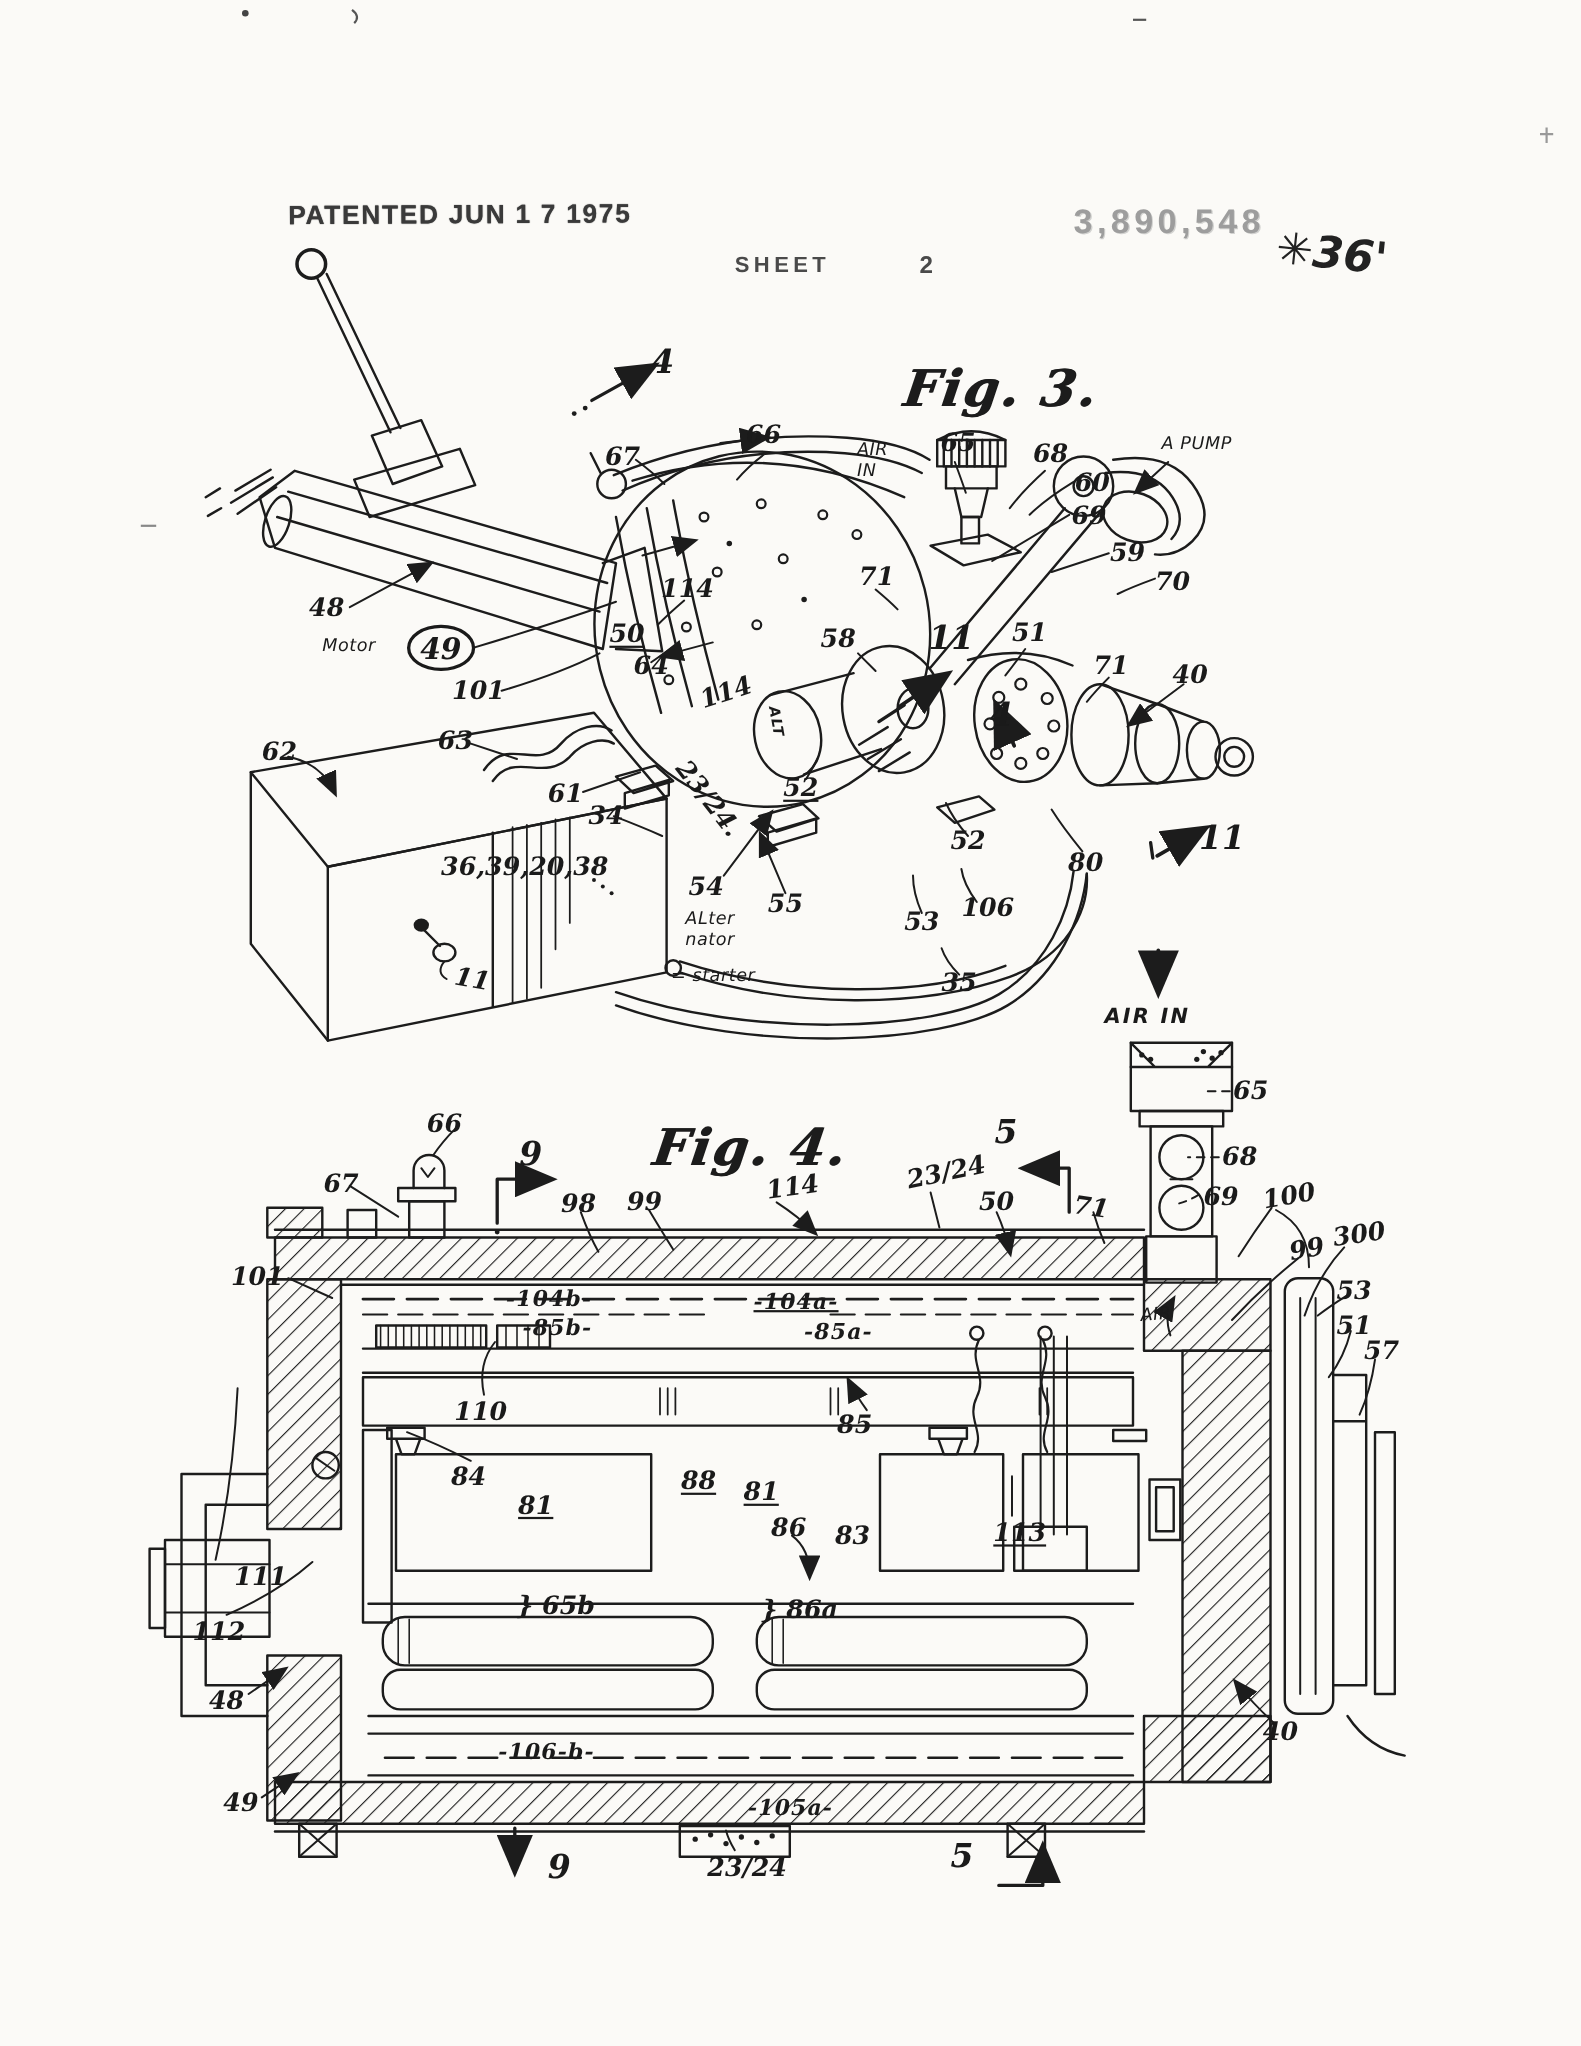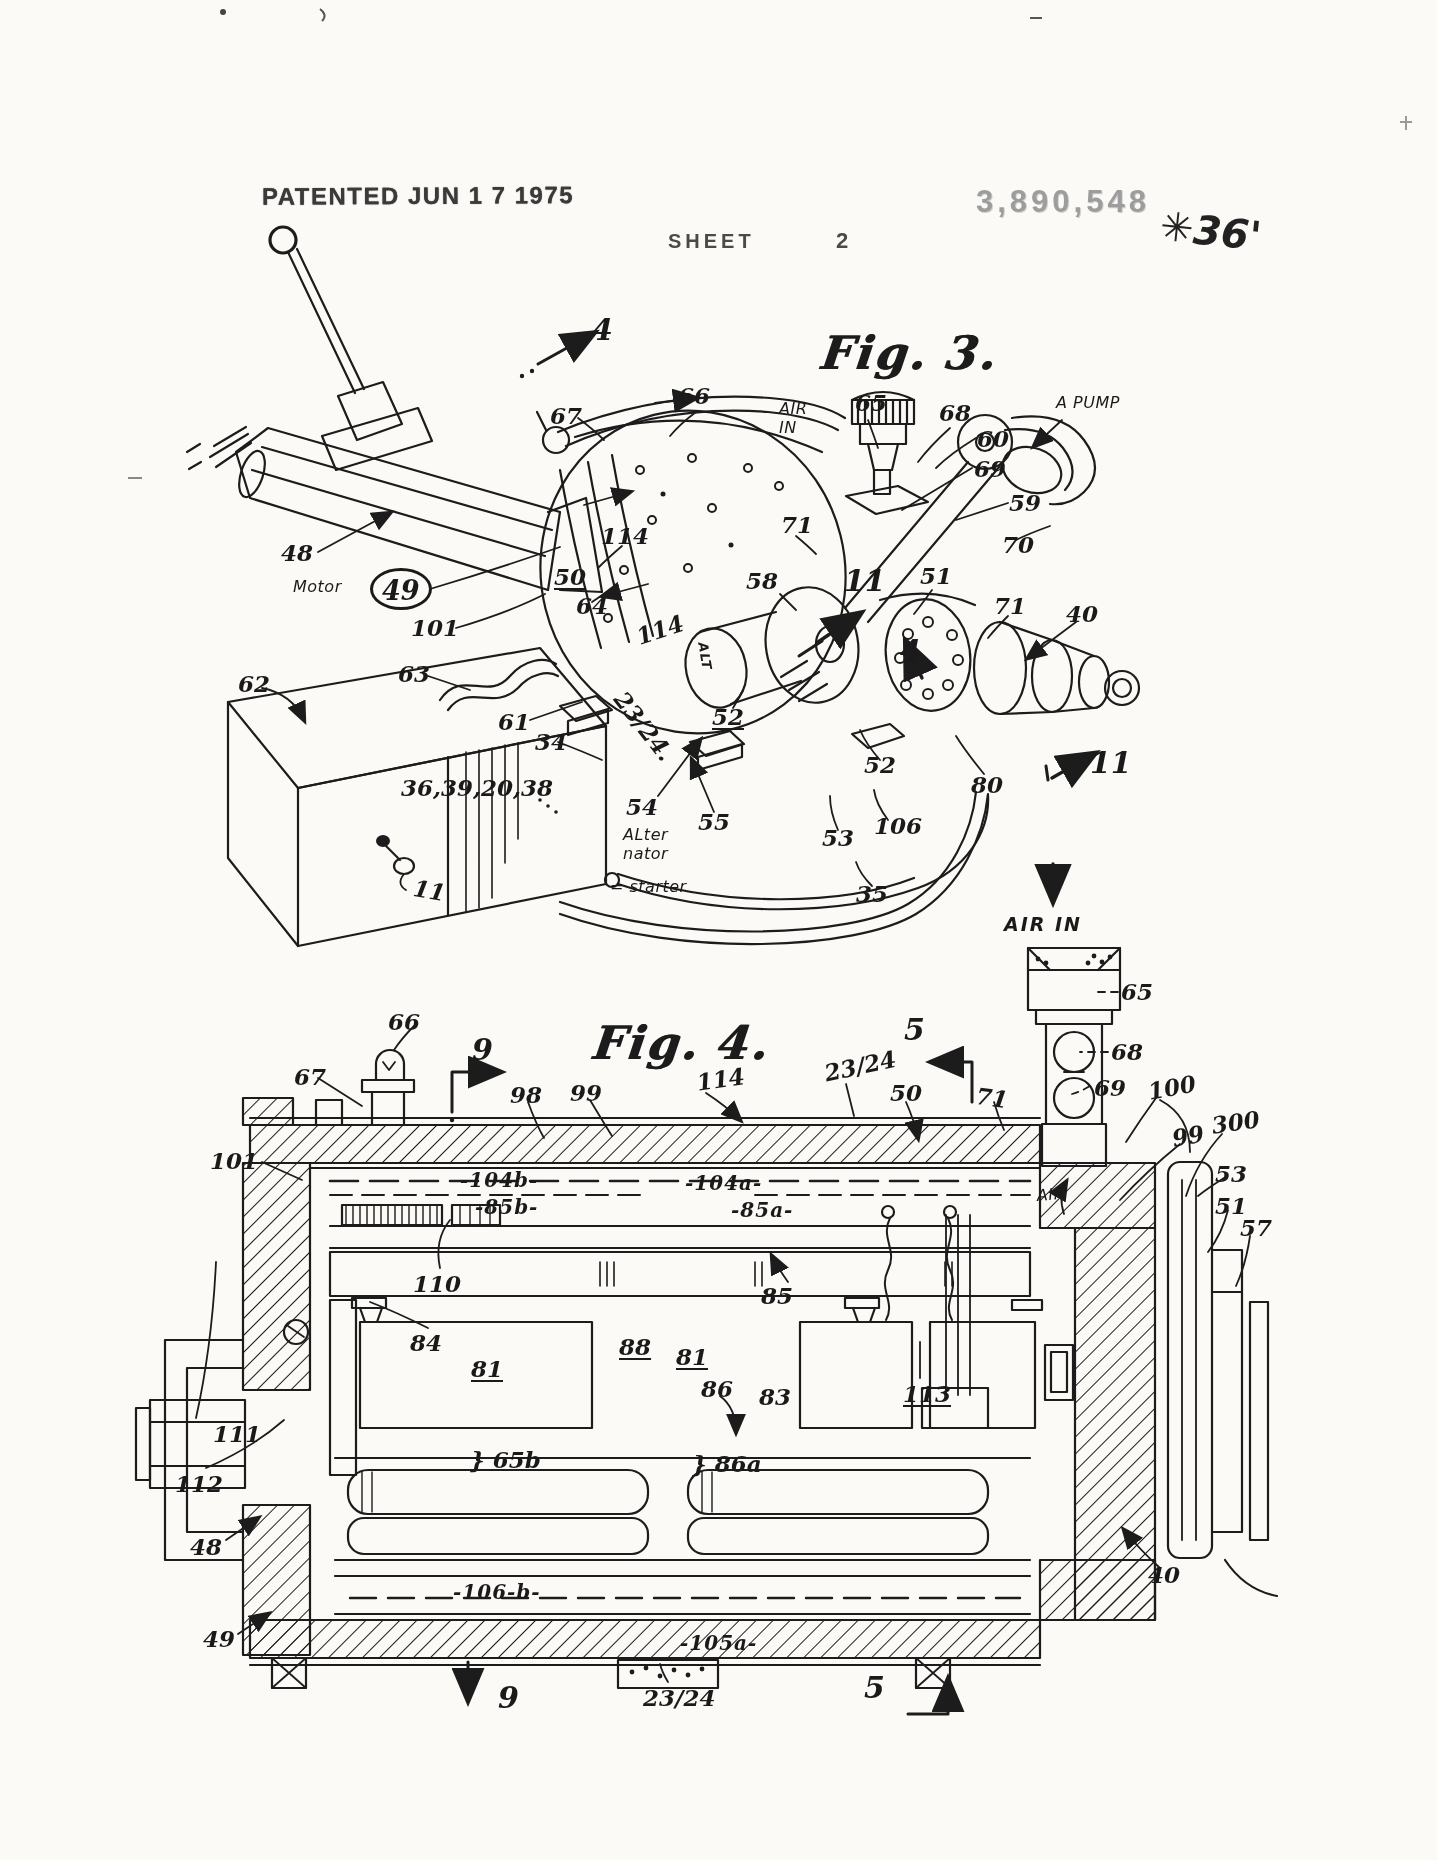--- a/index.html
+++ b/index.html
@@ -374,21 +374,21 @@
       <div class="lbl ref" style="left: 678px; top: 382px;">66</div>
       <div class="lbl ref" style="left: 550px; top: 402px;">67</div>
       <div class="lbl hw" style="left: 779px; top: 399px;">AIR
 IN</div>
       <div class="lbl ref" style="left: 855px; top: 389px;">65</div>
       <div class="lbl ref" style="left: 939px; top: 399px;">68</div>
       <div class="lbl hw" style="left: 1056px; top: 393px;">A PUMP</div>
       <div class="lbl ref" style="left: 977px; top: 425px;">60</div>
       <div class="lbl ref" style="left: 974px; top: 455px;">69</div>
       <div class="lbl ref" style="left: 1009px; top: 489px;">59</div>
-      <div class="lbl ref" style="left: 1002px; top: 515px; margin-top: 16px;">70</div>
+      <div class="lbl ref" style="left: 1050px; top: 515px;">70</div>
       <div class="lbl ref" style="left: 781px; top: 511px;">71</div>
       <div class="lbl ref" style="left: 601px; top: 522px;">114</div>
       <div class="lbl ref" style="left: 281px; top: 539px;">48</div>
       <div class="lbl hw" style="left: 293px; top: 577px;">Motor</div>
       <div class="lbl circled" style="left: 370px; top: 568px;">49</div>
       <div class="lbl ref ul" style="left: 554px; top: 563px;">50</div>
       <div class="lbl ref" style="left: 746px; top: 567px;">58</div>
       <div class="lbl big" style="left: 844px; top: 563px;">11</div>
       <div class="lbl ref" style="left: 920px; top: 562px;">51</div>
       <div class="lbl ref" style="left: 994px; top: 592px;">71</div>
@@ -436,21 +436,21 @@
       <div class="lbl ref" style="left: 1146px; top: 1078px; transform: rotate(-10deg);">100</div>
       <div class="lbl ref" style="left: 1170px; top: 1125px; transform: rotate(-10deg);">99</div>
       <div class="lbl ref" style="left: 1210px; top: 1112px; transform: rotate(-8deg);">300</div>
       <div class="lbl ref" style="left: 1215px; top: 1160px;">53</div>
       <div class="lbl ref" style="left: 1215px; top: 1192px;">51</div>
       <div class="lbl ref" style="left: 1240px; top: 1214px;">57</div>
       <div class="lbl ref" style="left: 210px; top: 1147px;">101</div>
       <div class="lbl hw" style="left: 1036px; top: 1186px; transform: rotate(-5deg);">AIR</div>
       <div class="lbl mid" style="left: 460px; top: 1168px;">-104b-</div>
       <div class="lbl mid" style="left: 475px; top: 1195px;">-85b-</div>
-      <div class="lbl mid" style="left: 685px; top: 1171px;">-104a-</div>
+      <div class="lbl mid" style="left: 685px; top: 1171px; text-decoration: underline;">-104a-</div>
       <div class="lbl mid" style="left: 731px; top: 1198px;">-85a-</div>
       <div class="lbl ref" style="left: 413px; top: 1270px;">110</div>
       <div class="lbl ref" style="left: 761px; top: 1282px;">85</div>
       <div class="lbl ref" style="left: 410px; top: 1329px;">84</div>
       <div class="lbl ref ul" style="left: 471px; top: 1355px;">81</div>
       <div class="lbl ref ul" style="left: 619px; top: 1333px;">88</div>
       <div class="lbl ref ul" style="left: 676px; top: 1343px;">81</div>
       <div class="lbl ref" style="left: 759px; top: 1343px; margin-top: 40px;">83</div>
       <div class="lbl ref" style="left: 701px; top: 1375px;">86</div>
       <div class="lbl ref ul" style="left: 903px; top: 1380px;">113</div>

